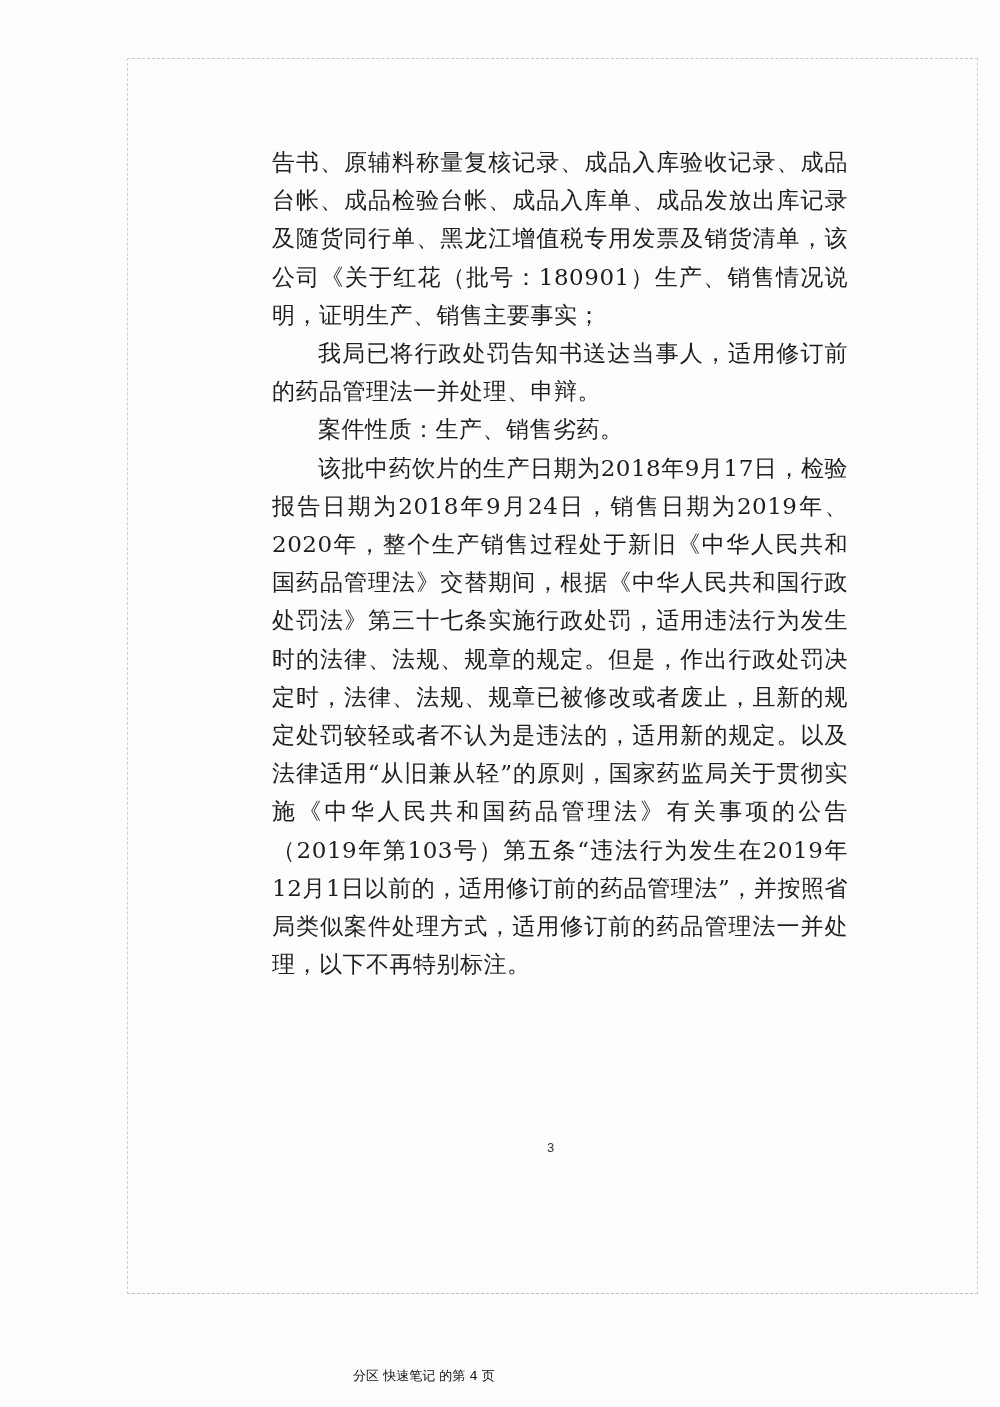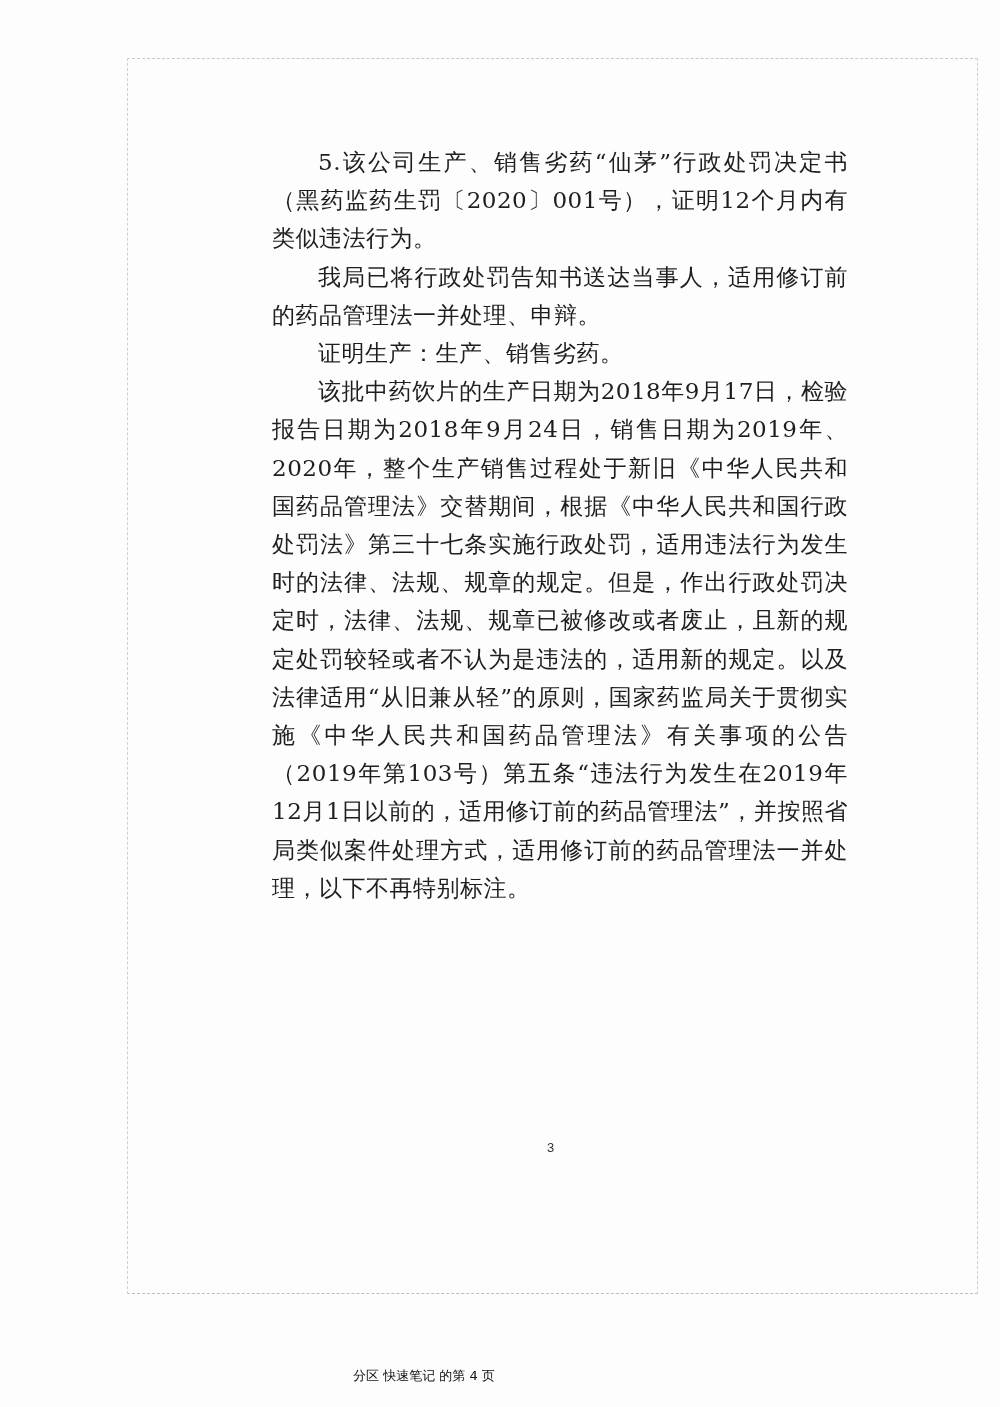--- a/index.html
+++ b/index.html
@@ -49,21 +49,21 @@
     font-size: 13px;
     color: #111;
   }
 </style>
 </head>
 <body>
 
 <div class="page-frame"></div>
 
 <div class="body-text">
-  <p class="indent">5.该公司生产、销售劣药“仙茅”行政处罚决定书（黑药监药生罚〔2020〕001号），证明12个月内有类似违法行为。</p>
+  <p>告书、原辅料称量复核记录、成品入库验收记录、成品台帐、成品检验台帐、成品入库单、成品发放出库记录及随货同行单、黑龙江增值税专用发票及销货清单，该公司《关于红花（批号：180901）生产、销售情况说明，证明生产、销售主要事实；</p>
   <p class="indent">我局已将行政处罚告知书送达当事人，适用修订前的药品管理法一并处理、申辩。</p>
-  <p class="indent">证明生产：生产、销售劣药。</p>
+  <p class="indent">案件性质：生产、销售劣药。</p>
   <p class="indent">该批中药饮片的生产日期为2018年9月17日，检验报告日期为2018年9月24日，销售日期为2019年、2020年，整个生产销售过程处于新旧《中华人民共和国药品管理法》交替期间，根据《中华人民共和国行政处罚法》第三十七条实施行政处罚，适用违法行为发生时的法律、法规、规章的规定。但是，作出行政处罚决定时，法律、法规、规章已被修改或者废止，且新的规定处罚较轻或者不认为是违法的，适用新的规定。以及法律适用“从旧兼从轻”的原则，国家药监局关于贯彻实施《中华人民共和国药品管理法》有关事项的公告（2019年第103号）第五条“违法行为发生在2019年12月1日以前的，适用修订前的药品管理法”，并按照省局类似案件处理方式，适用修订前的药品管理法一并处理，以下不再特别标注。</p>
 </div>
 
 <div class="page-number">3</div>
 
 <div class="footer-label">分区 快速笔记 的第 4 页</div>
 
 </body></html>

